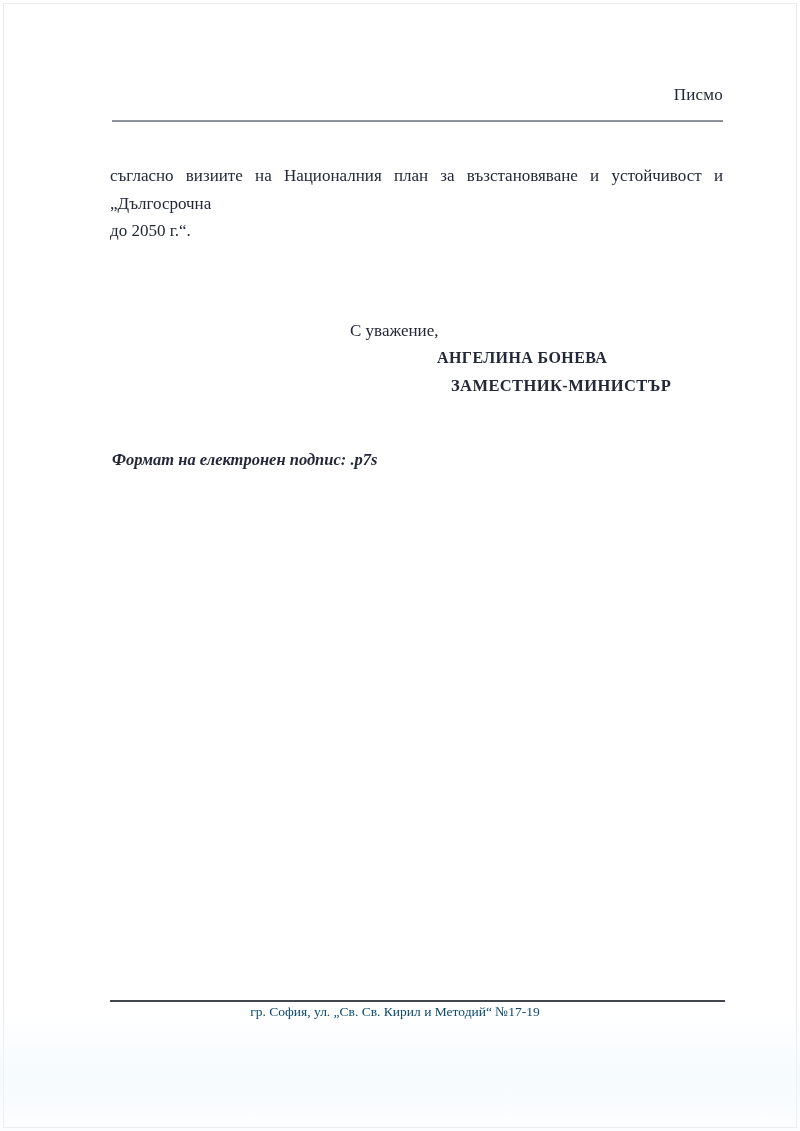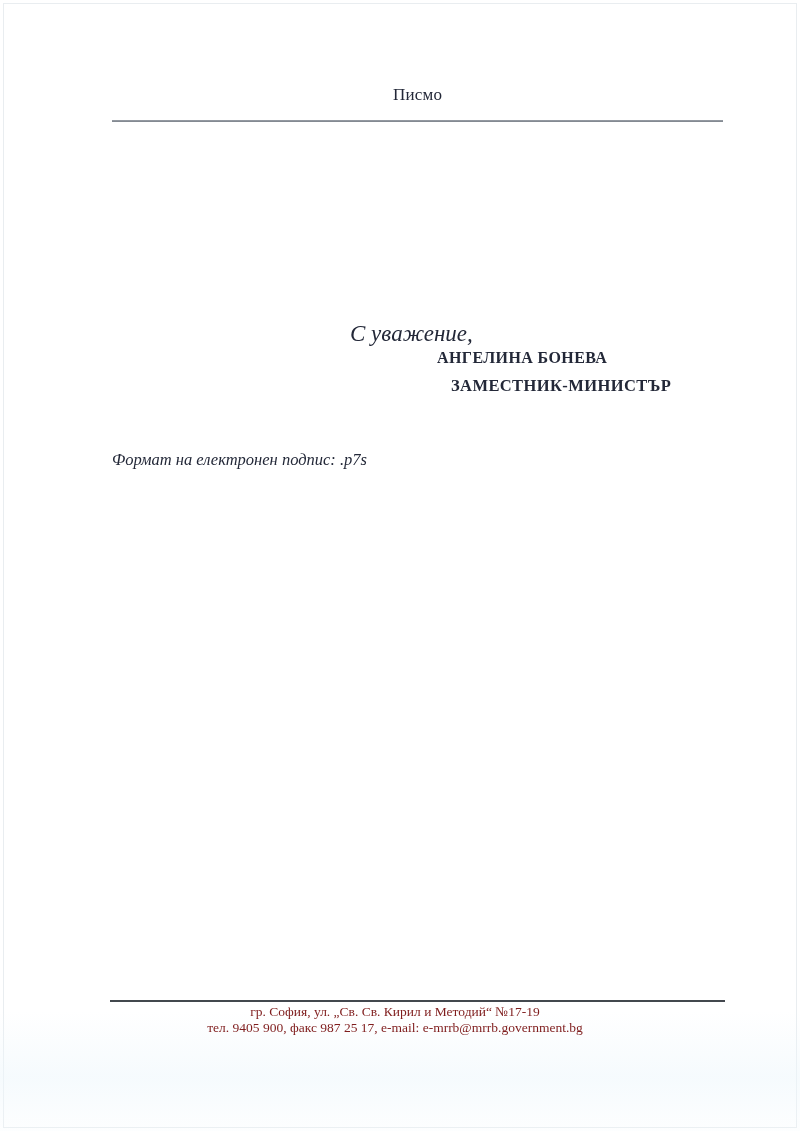--- a/index.html
+++ b/index.html
@@ -26,21 +26,21 @@
     left: 0; right: 0; bottom: 0;
     height: 120px;
     background: linear-gradient(180deg, rgba(240,248,252,0) 0%, rgba(238,247,252,0.55) 55%, rgba(244,250,253,0.2) 100%);
     pointer-events: none;
   }
   .doc-title {
     position: absolute;
     top: 85px;
     left: 112px;
     width: 611px;
-    text-align: center;
+    text-align: right;
     font-size: 17px;
     letter-spacing: 0.2px;
   }
   .title-rule {
     position: absolute;
     top: 120px;
     left: 112px;
     width: 611px;
     height: 2px;
     background: linear-gradient(180deg, #9aa0a7 0%, #7d838b 100%);
@@ -58,22 +58,21 @@
     text-align-last: justify;
     white-space: normal;
   }
   .body-line.last {
     text-align-last: left;
   }
   .salutation {
     position: absolute;
     top: 321px;
     left: 350px;
-    font-style: italic;
-    font-size: 23px;
+    font-size: 17px;
   }
   .sig-name {
     position: absolute;
     top: 349px;
     left: 437px;
     font-weight: bold;
     font-size: 16px;
     letter-spacing: 0.4px;
   }
   .sig-position {
@@ -81,62 +80,63 @@
     top: 376px;
     left: 451px;
     font-weight: bold;
     font-size: 16.5px;
     letter-spacing: 0.4px;
   }
   .format-note {
     position: absolute;
     top: 450px;
     left: 112px;
-    font-weight: normal;
+    font-weight: bold;
     font-style: italic;
     font-size: 16.5px;
   }
   .footer-rule {
     position: absolute;
     top: 1000px;
     left: 110px;
     width: 615px;
     height: 2px;
     background: #43484e;
   }
   .footer {
     position: absolute;
     top: 1004px;
     left: 30px;
     width: 730px;
     text-align: center;
     font-size: 13.5px;
     line-height: 15.5px;
-    color: #7f1d1d;
+    color: #0c4a6e;
   }
 </style>
 </head>
 <body>
 
 <div class="scan-edge"></div>
 <div class="scan-tint"></div>
 
 <div class="doc-title">Писмо</div>
 
 <div class="title-rule"></div>
 
 <div class="body-text">
+  <div class="body-line">съгласно визиите на Националния план за възстановяване и устойчивост и „Дългосрочна</div>
+  <div class="body-line last">до 2050 г.“.</div>
 </div>
 
 <div class="salutation">С уважение,</div>
 
 <div class="sig-name">АНГЕЛИНА БОНЕВА</div>
 
 <div class="sig-position">ЗАМЕСТНИК-МИНИСТЪР</div>
 
 <div class="format-note">Формат на електронен подпис: .p7s</div>
 
 <div class="footer-rule"></div>
 
 <div class="footer">
   <div>гр. София, ул. „Св. Св. Кирил и Методий“ №17-19</div>
-  <div>тел. 9405 900, факс 987 25 17, e-mail: e-mrrb@mrrb.government.bg</div>
 </div>
 
 </body></html>

